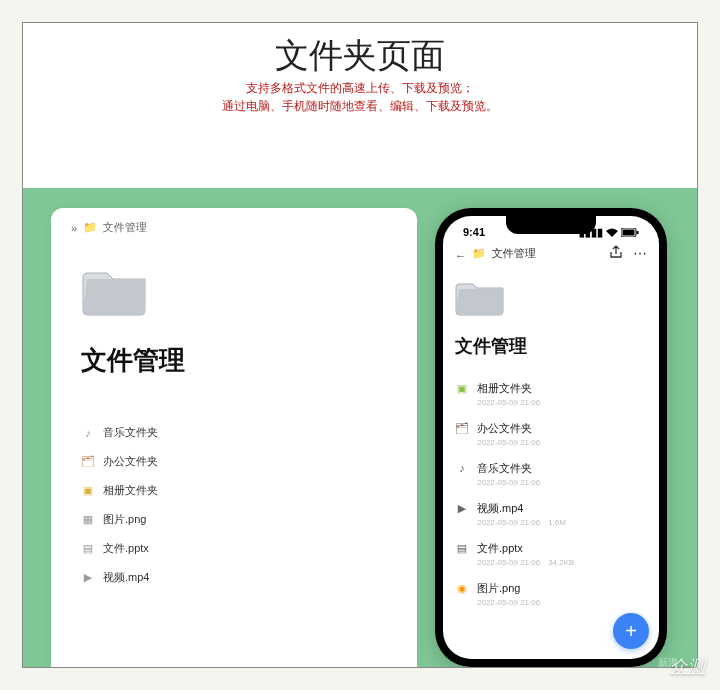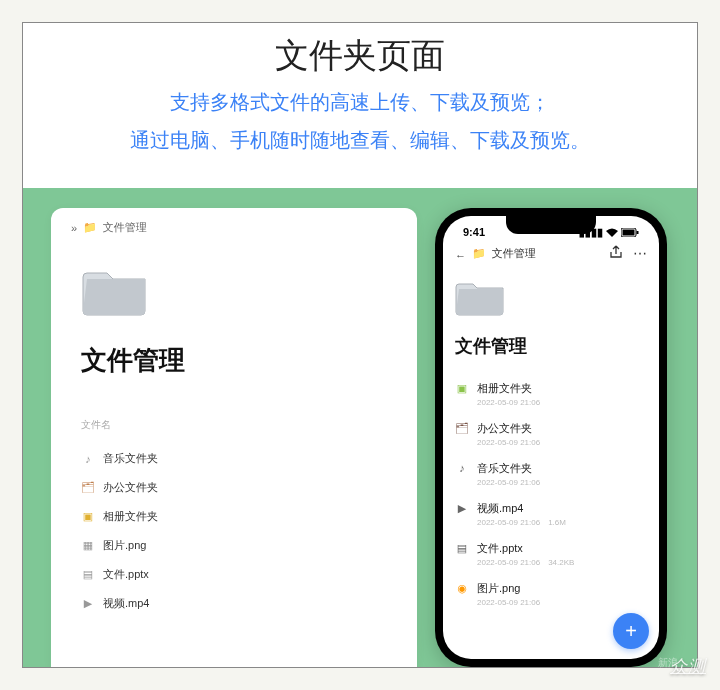--- a/index.html
+++ b/index.html
@@ -21,25 +21,25 @@
 .header-area {
   padding: 10px 30px 8px;
   text-align: center;
 }
 .title {
   font-size: 34px;
   font-family: "Kaiti SC", "STKaiti", cursive;
   color: #222;
 }
 .subtitle {
-  font-size: 20px;
+  font-size: 12px;
   font-family: "Kaiti SC", "STKaiti", cursive;
-  color: #3b82f6;
+  color: #b91c1c;
   line-height: 1.5;
-  margin-top: 8px;
+  margin-top: 0;
 }
 .dual-area {
   position: absolute;
   top: 165px; left: 0; right: 0; bottom: 0;
   background: #7fc796;
   display: flex;
   padding: 20px 30px 0 0;
   gap: 18px;
 }
 
@@ -241,21 +241,20 @@
       <div class="breadcrumb">
         <span>»</span>
         <span>📁</span>
         <span>文件管理</span>
       </div>
       <svg class="folder-hero" viewBox="0 0 70 56">
         <path d="M6 12 h20 l6 6 h32 v32 a4 4 0 0 1 -4 4 h-54 a4 4 0 0 1 -4 -4 v-34 a4 4 0 0 1 4 -4z" fill="#d8dde2" stroke="#aab0b6" stroke-width="1"></path>
         <path d="M6 18 h58 v32 a4 4 0 0 1 -4 4 h-54 a4 4 0 0 1 -4 -4 z" fill="#c2c8ce"></path>
       </svg>
       <div class="main-heading">文件管理</div>
-      <div class="column-head">文件名</div>
       <div class="desktop-list" id="desktop-list">
           <div class="desktop-item">
             <span class="mini-icon" style="color:#999">♪</span>
             <span>音乐文件夹</span>
           </div>
           <div class="desktop-item">
             <span class="mini-icon" style="color:#c08050">🗂</span>
             <span>办公文件夹</span>
           </div>
           <div class="desktop-item">

